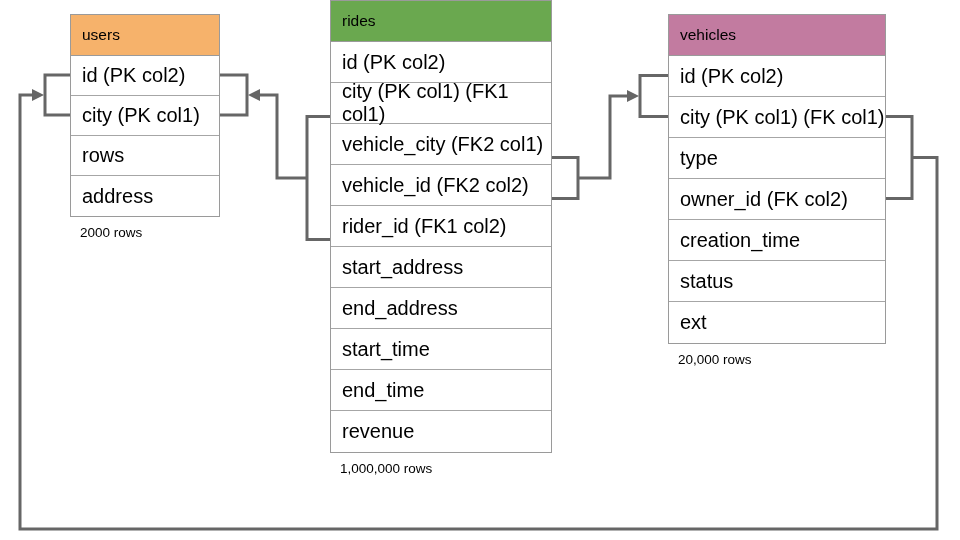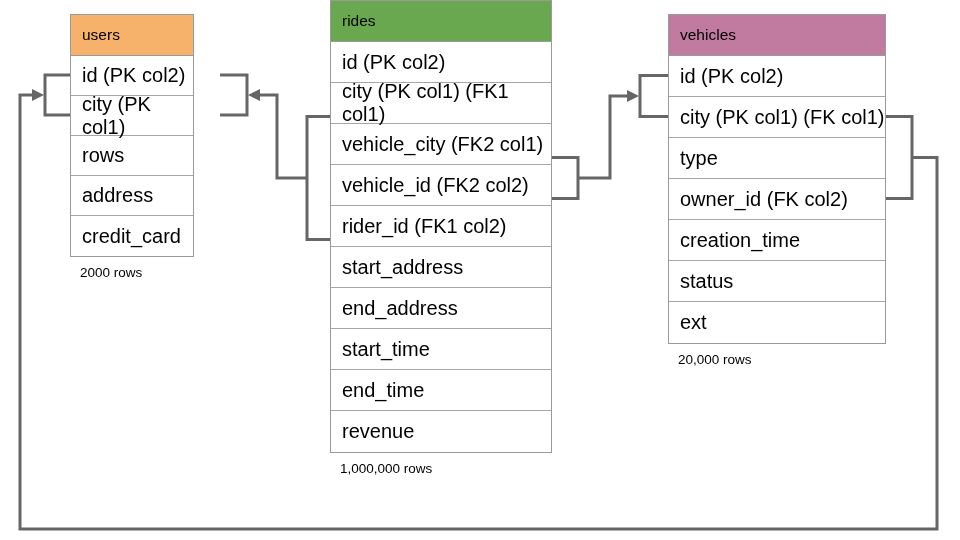--- a/index.html
+++ b/index.html
@@ -41,21 +41,21 @@
     font-size: 20px;
     background: #ffffff;
     border-bottom: 1px solid #a6a6a6;
   }
   .table-row:last-child { border-bottom: none; }
   .table-footer {
     margin-top: 8px;
     padding-left: 10px;
     font-size: 13.5px;
   }
-  #table-users   { left: 70px;  top: 14px; width: 124px; }
+  #table-users   { left: 70px;  top: 14px; width: 150px; }
   #table-rides   { left: 330px; top: 0; width: 222px; }
   #table-vehicles{ left: 668px; top: 14px; width: 218px; }
   #table-users .table-row { height: 40px; }
 </style>
 </head>
 <body>
 
 <svg id="connector-layer" viewBox="0 0 960 540" xmlns="http://www.w3.org/2000/svg" fill="none">
 
   <path stroke-width="3" d="M 70 75 H 45 V 115 H 70" stroke="#666666"></path>
@@ -81,21 +81,20 @@
 </svg>
 
 <div class="db-table" id="table-users">
   <div class="table-box">
     <div class="table-header" style="background: rgb(246, 178, 107);">users</div>
     <div class="table-columns">
         <div class="table-row">id (PK col2)</div>
         <div class="table-row">city (PK col1)</div>
         <div class="table-row">rows</div>
         <div class="table-row">address</div>
-        <div class="table-row">credit_card</div>
       </div>
   </div>
   <div class="table-footer">2000 rows</div>
 </div>
 
 <div class="db-table" id="table-rides">
   <div class="table-box">
     <div class="table-header" style="background: rgb(106, 168, 79);">rides</div>
     <div class="table-columns">
         <div class="table-row">id (PK col2)</div>

